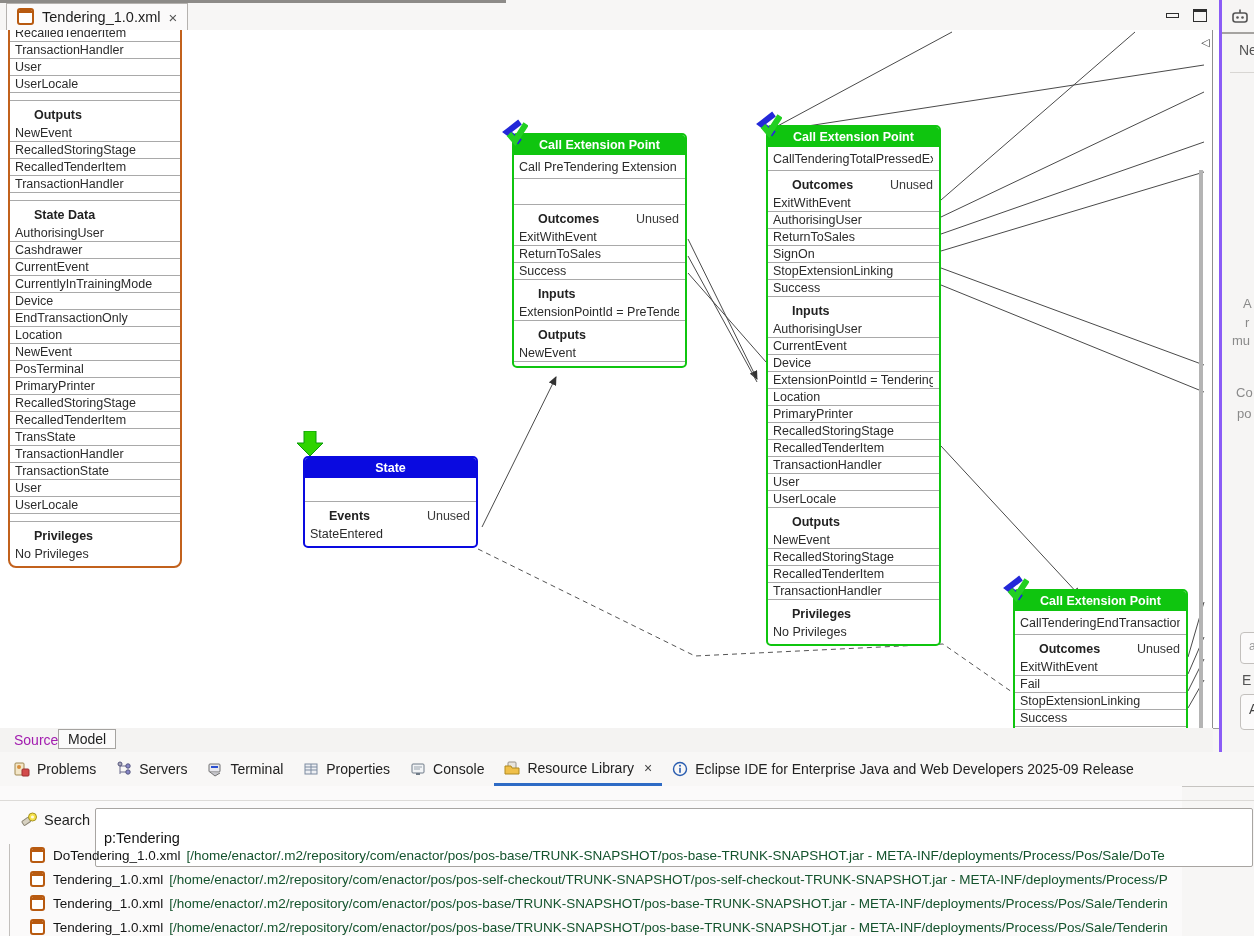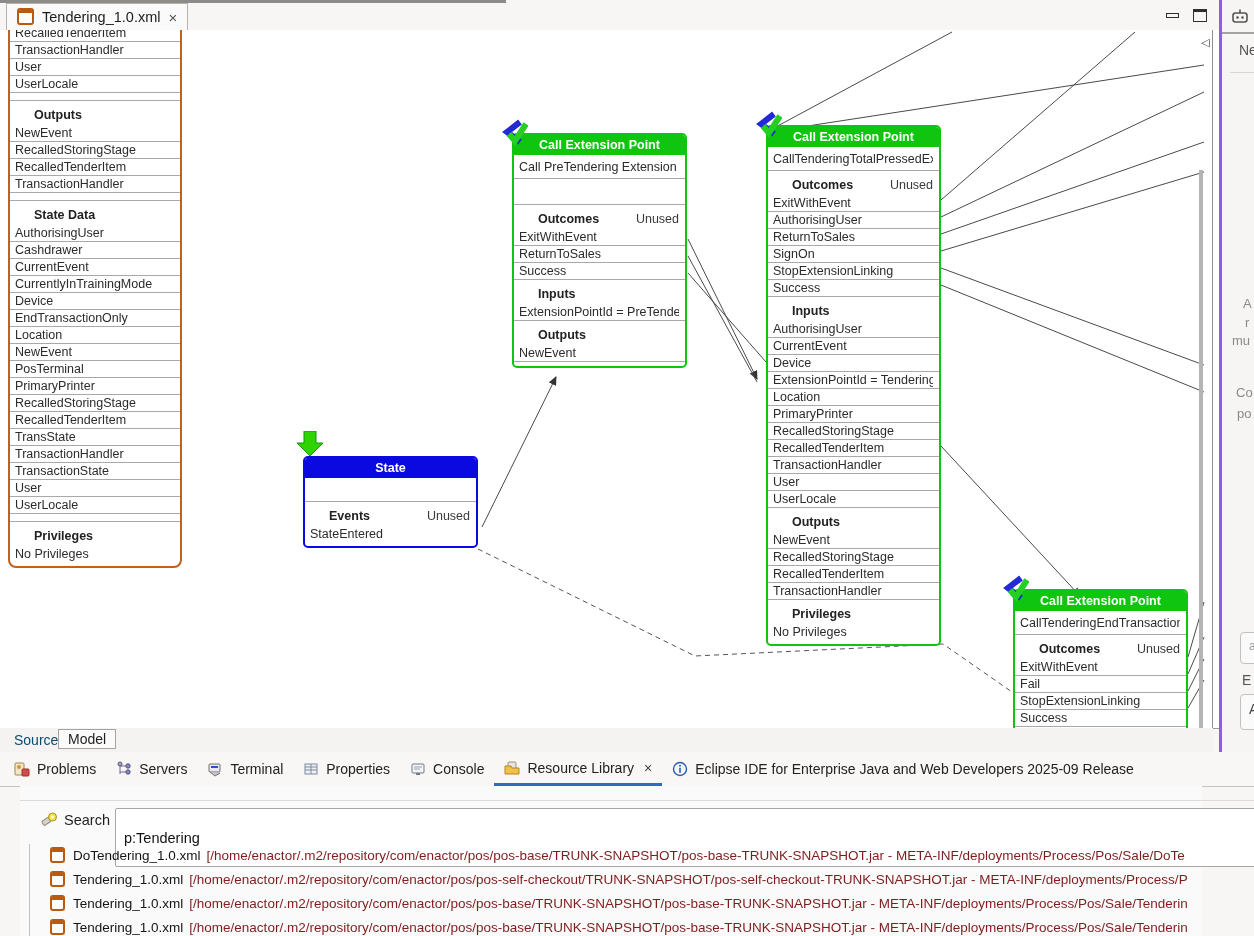--- a/index.html
+++ b/index.html
@@ -36,41 +36,41 @@
   .cep{border:2px solid #0fc50f;border-radius:5px;width:171px;}
   .cep .nhead{background:#0fc50f;}
   .statenode{border:2px solid #0a0ae0;border-radius:5px;width:171px;}
   .statenode .nhead{background:#0a0ae0;}
   .statenode .nrow.title{text-align:center;border-bottom:1px solid #a9a9a9;}
   .statenode .nrow.title .t{text-align:center;margin-top:32px;}
   .sidebarnode{border:2px solid #c2611c;border-radius:8px;width:170px;}
   .nodeicon{position:absolute;pointer-events:none;}
   
   .srcmodel{position:absolute;left:0;top:728px;width:1213px;height:24px;background:#f4f3f2;border-bottom:1px solid #cac8c5;font-size:14px;}
-  .srctab{position:absolute;left:8px;top:3px;padding:1px 6px;color:#0c4a6e;}
+  .srctab{position:absolute;left:8px;top:3px;padding:1px 6px;color:#a21caf;}
   .modeltab{position:absolute;left:58px;top:1px;padding:1px 9px;background:#fbfafa;border:1px solid #a5a3a0;color:#1e1e1e;}
   
   .ptabs{position:absolute;left:0;top:752px;width:1254px;height:34px;background:#f8f7f6;border-bottom:1px solid #c6c4c1;
          display:flex;align-items:stretch;padding-left:4px;font-size:14px;color:#222;}
   .ptab{display:flex;align-items:center;gap:7px;padding:0 10px;white-space:nowrap;}
   .ptab.sel{border-bottom:3px solid #2e6bc5;}
   .ptab .x{color:#444;margin-left:3px;font-size:14px;}
   .picon{display:inline-block;width:16px;height:16px;}
   
-  .bview{position:absolute;left:0;top:786px;width:1182px;height:150px;background:#fbfafa;margin-left:20px;}
+  .bview{position:absolute;left:0;top:786px;width:1182px;height:150px;background:#fbfafa;}
   .bview .innerline{position:absolute;left:0;top:14px;width:1254px;height:1px;background:#dddbd8;}
   .searchlabel{position:absolute;left:44px;top:26px;font-size:14.5px;color:#1f1f1f;}
   .searchicon{position:absolute;left:20px;top:25px;}
   .searchinput{position:absolute;left:95px;top:22px;width:1140px;height:25px;border:1px solid #a8a5a2;border-radius:2px;
                background:#fff;font-family:"Liberation Sans",sans-serif;font-size:14.5px;padding:16px 8px;color:#111;}
   .resultwrap{position:absolute;left:0;top:58px;width:1254px;height:92px;overflow:hidden;}
   .resultline{position:absolute;left:9px;top:58px;width:1px;height:92px;background:#c2bfbc;}
   .rrow{height:24px;line-height:24px;padding-left:30px;white-space:nowrap;font-size:13.5px;}
   .rname{color:#141414;margin-left:8px;}
-  .rpath{color:#7f1d1d;margin-left:6px;}
+  .rpath{color:#14532d;margin-left:6px;}
   .ficon{display:inline-block;width:11px;height:12px;border:2px solid #b85a10;border-radius:3px;background:#fff;
          position:relative;overflow:hidden;vertical-align:middle;top:-1px;}
   .ficon::after{content:"";position:absolute;left:0;right:0;top:0;height:3px;background:#b85a10;}
   .ficon.big{width:13px;height:13px;}
   
   .rpanel{position:absolute;left:1219px;top:0;width:35px;height:752px;background:#f6f5f4;border-left:3px solid #8b5cf6;}
   .rpanel .sep1{position:absolute;left:0;top:32px;width:35px;height:2px;background:#a5a3a0;}
   .rpanel .sep2{position:absolute;left:8px;top:72px;width:27px;height:1px;background:#d8d6d3;}
   .rfrag{position:absolute;font-size:13px;color:#8a8a8a;}
   .rnew{position:absolute;left:17px;top:42px;font-size:14px;color:#555;}

